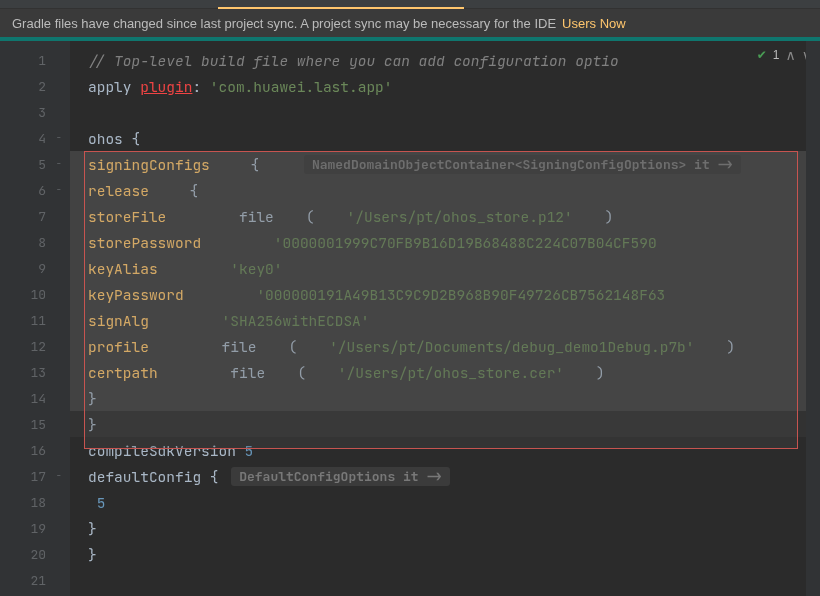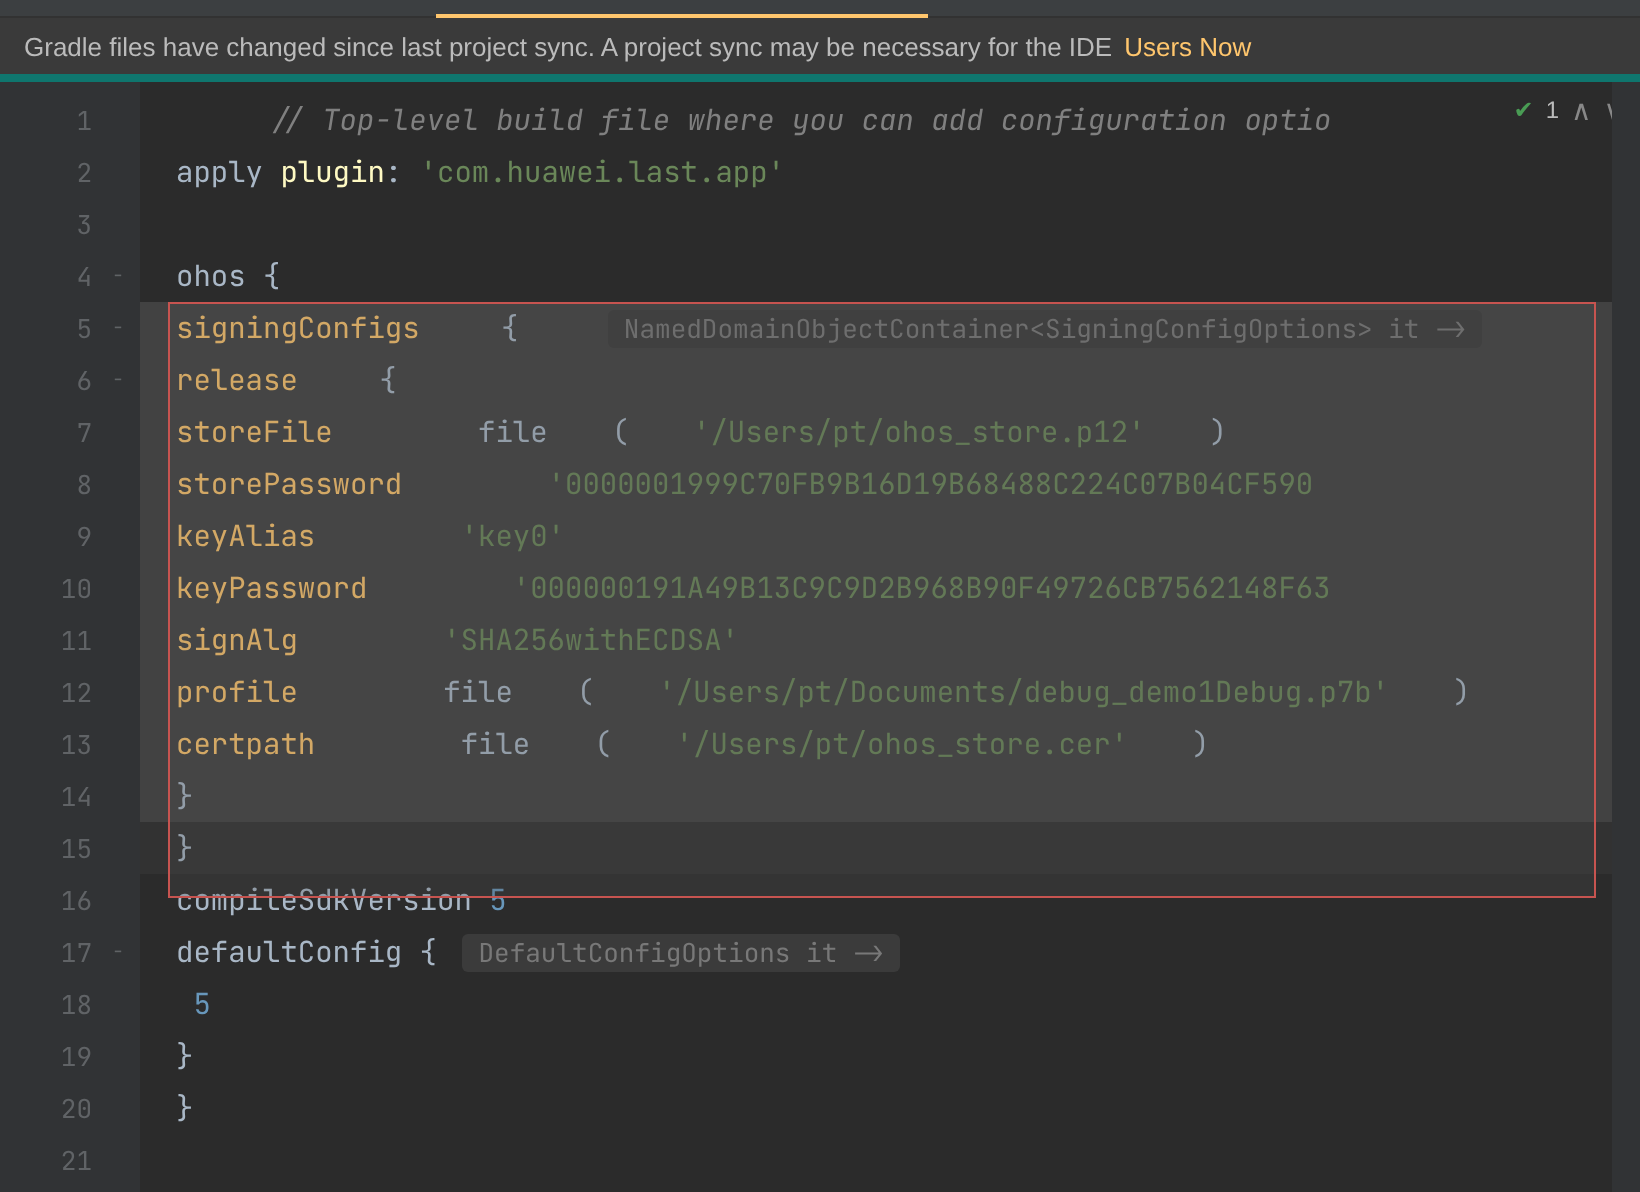--- a/index.html
+++ b/index.html
@@ -8,28 +8,28 @@
   .notif-bar{height:28px;background:#3a3a3a;display:flex;align-items:center;padding:0 12px;font-family:-apple-system,BlinkMacSystemFont,"Segoe UI",sans-serif;font-size:13px;color:#bbbbbb;border-bottom:4px solid #0f766e;}
   .notif-bar .msg{flex:0 0 auto;}
   .notif-bar .sync{color:#ffc66d;margin-left:6px;cursor:pointer;}
   .editor{display:flex;height:calc(596px - 8px - 29px);position:relative;}
   .gutter{width:70px;background:#313335;display:flex;flex-direction:column;padding-top:6px;color:#606366;user-select:none;}
   .ln{height:26px;display:flex;align-items:center;justify-content:flex-end;padding-right:24px;font-size:13px;position:relative;}
   .ln .fold{position:absolute;right:6px;top:50%;transform:translateY(-50%);width:10px;height:10px;color:#606366;font-size:10px;line-height:10px;text-align:center;cursor:pointer;}
   .ln .bulb{position:absolute;right:-20px;top:50%;transform:translateY(-50%);width:14px;height:14px;}
   .code-area{flex:1;position:relative;padding-top:6px;overflow:hidden;}
   .line{height:26px;display:flex;align-items:center;white-space:pre;padding-left:18px;font-size:14.5px;}
-  .cm{color:#808080;font-style:italic;margin-left:47px;}
-  .kw{color:#fef9c3;}
+  .cm{color:#808080;font-style:italic;}
+  .kw{color:#ef4444;text-decoration:underline;}
   .fn{color:#a9b7c6;text-align:center;}
   .str{color:#6a8759;}
   .num{color:#6897bb;}
   .paren{color:#a9b7c6;}
   .method{color:#ffc66d;}
-  .hint{background:#3b3b3b;color:#787878;padding:1px 8px;border-radius:3px;margin:0 4px;font-style:normal;font-size:13px;}
+  .hint{background:#3b3b3b;color:#787878;padding:1px 8px;border-radius:3px;margin:0 4px;font-style:normal;font-size:13px;font-weight:bold;}
   .highlight-box{position:absolute;left:14px;top:110px;width:712px;height:296px;border:1px solid #c75450;background:rgba(80,80,80,0.25);pointer-events:none;z-index:1;}
   .sel{background:rgba(90,90,90,0.5);gap:32px;}
   
   .top-icons{position:absolute;right:8px;top:6px;display:flex;align-items:center;gap:6px;font-family:sans-serif;font-size:12px;color:#999;}
   .top-icons .chk{color:#499c54;}
   .top-icons .cnt{color:#bbb;}
   .top-icons .chev{cursor:pointer;color:#888;font-size:14px;}
   
   .scroll-strip{position:absolute;right:0;top:0;width:14px;height:100%;background:#313335;}
   .bulb-svg{fill:#f0a732;}

